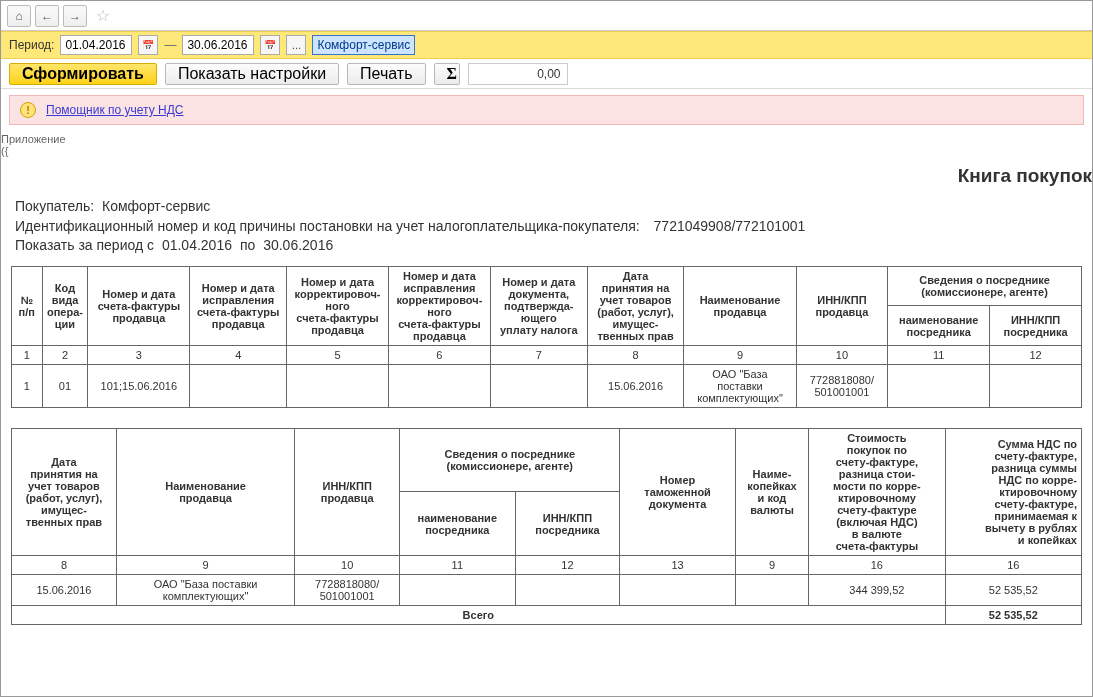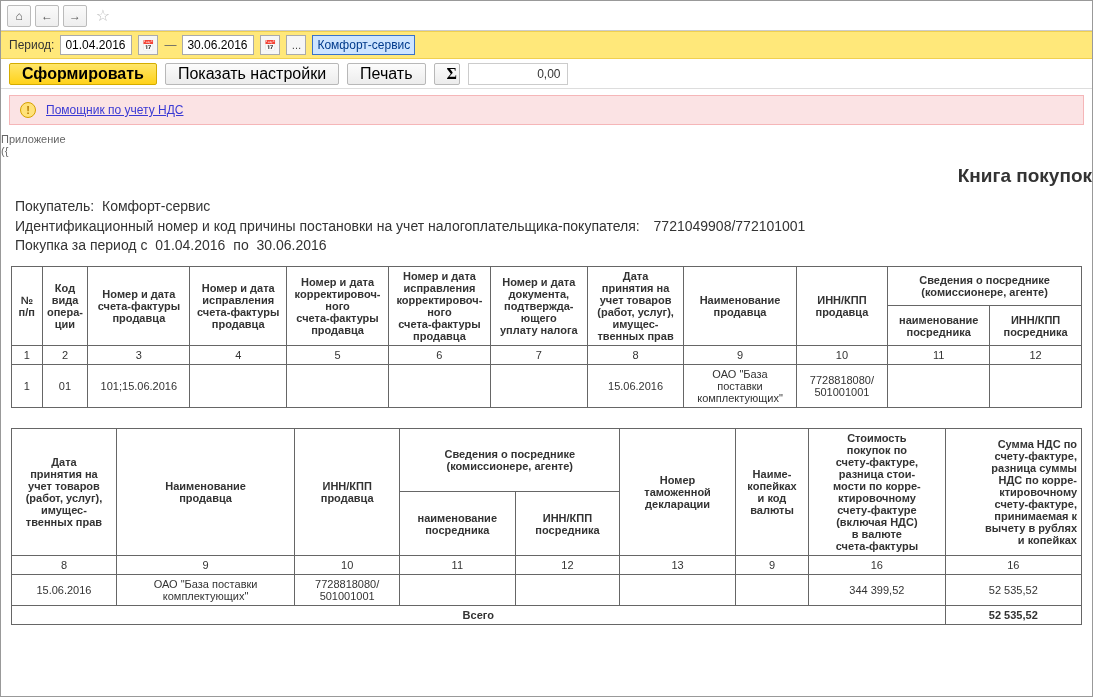--- a/index.html
+++ b/index.html
@@ -220,21 +220,21 @@
   <div class="meta">
     <div>
       <span>Покупатель:</span>
       <span style="margin-left:4px;">Комфорт-сервис</span>
     </div>
     <div>
       <span>Идентификационный номер и код причины постановки на учет налогоплательщика-покупателя:</span>
       <span style="margin-left:10px;">7721049908/772101001</span>
     </div>
     <div>
-      <span>Покупка за период с</span>
+      <span>Показать за период с</span>
       <span style="margin:0 4px;">01.04.2016</span>
       <span>по</span>
       <span style="margin-left:4px;">30.06.2016</span>
     </div>
   </div>
 
   <table class="report">
     <colgroup>
       <col style="width:30px">
         <col style="width:45px">
@@ -354,21 +354,21 @@
 имущес-
 твенных прав</th>
       <th rowspan="2" style="white-space:pre;">Наименование
 продавца</th>
       <th rowspan="2" style="white-space:pre;">ИНН/КПП
 продавца</th>
       <th colspan="2" style="white-space:pre;">Сведения о посреднике
 (комиссионере, агенте)</th>
       <th rowspan="2" style="white-space:pre;">Номер
 таможенной
-декларации</th>
+документа</th>
       <th rowspan="2" style="white-space:pre;">Наиме-
 копейках
 и код
 валюты</th>
       <th rowspan="2" style="white-space:pre;">Стоимость
 покупок по
 счету-фактуре,
 разница стои-
 мости по корре-
 ктировочному

